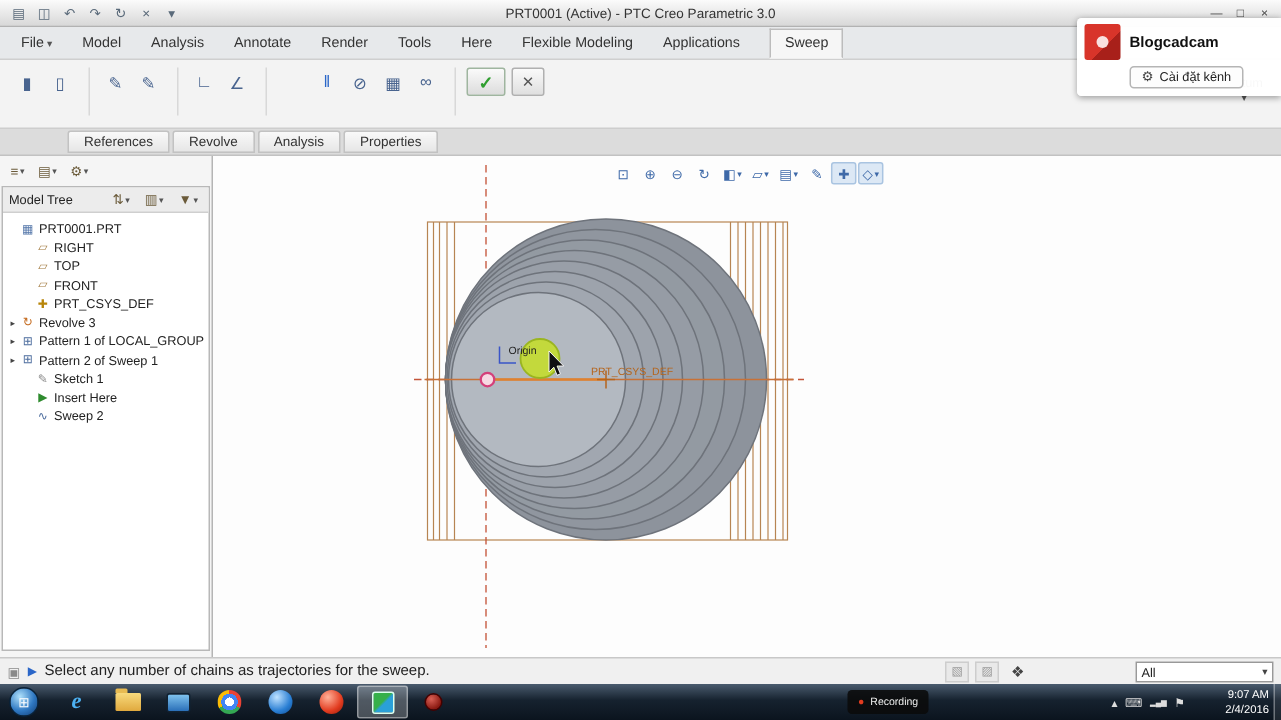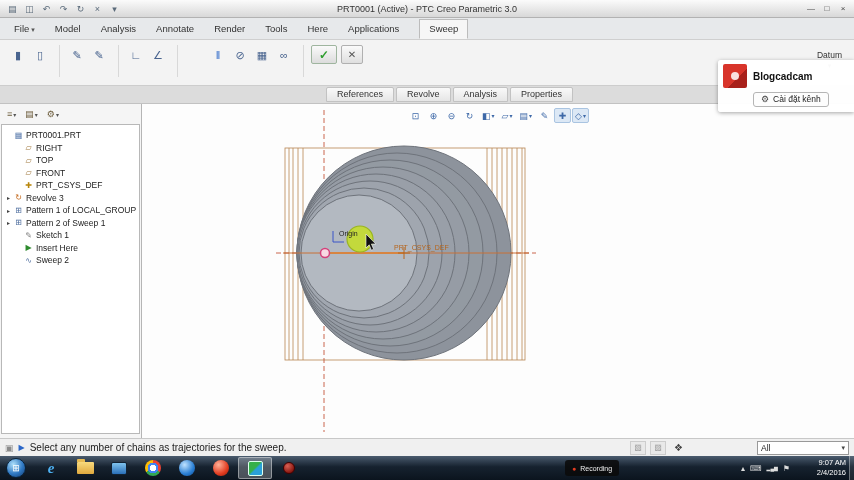--- a/index.html
+++ b/index.html
@@ -24,21 +24,21 @@
   
   .ribbon-body { height:46px; background:#f3f3f3; border-bottom:1px solid #cdcdcd; display:flex; align-items:flex-start; padding:5px 8px; position:relative; }
   .rbtn { width:20px; height:20px; display:flex; align-items:center; justify-content:center; font-size:11px; color:#49648f; border:1px solid transparent; border-radius:2px; margin-right:2px; }
   .rsep { width:1px; height:32px; background:#d8d8d8; margin:0 7px; align-self:flex-start; }
   .confirm { width:26px; height:19px; background:linear-gradient(#fafafa,#dcdcdc); border:1px solid #9fb59f; border-radius:2px; display:flex; align-items:center; justify-content:center; color:#2f9e2f; font-weight:bold; font-size:12px; margin-right:4px; }
   .cancel  { width:22px; height:19px; background:linear-gradient(#fafafa,#dfdfdf); border:1px solid #b0b0b0; border-radius:2px; display:flex; align-items:center; justify-content:center; color:#555; font-size:10px; }
   .datum-group { position:absolute; right:12px; top:10px; display:flex; flex-direction:column; align-items:center; color:#333; font-size:8.5px; line-height:1.3; }
   .datum-group .dd { font-size:7px; color:#555; }
 
   
-  .subtabs { height:18px; background:#dcdcdc; border-bottom:1px solid #c2c2c2; display:flex; align-items:center; padding-left:45px; gap:2px;justify-content:center; }
+  .subtabs { height:18px; background:#dcdcdc; border-bottom:1px solid #c2c2c2; display:flex; align-items:center; padding-left:45px; gap:2px; }
   .stab { padding:1px 10px 2px; font-size:9px; background:linear-gradient(#f9f9f9,#e6e6e6); border:1px solid #c2c2c2; border-radius:2px 2px 0 0; color:#333; }
 
   
   .main { display:flex; height:334px; background:#fdfdfd; }
 
   
   .tree-panel { width:142px; border-right:1px solid #b5b5b5; background:#f5f5f5; display:flex; flex-direction:column; }
   .tree-hdr1 { height:20px; display:flex; align-items:center; gap:3px; padding:0 4px; }
   .hbtn { display:flex; align-items:center; font-size:9px; color:#6b5b3a; gap:1px; padding:1px 2px; border:1px solid transparent; }
   .hbtn .dd { font-size:6px; color:#555; }
@@ -90,21 +90,21 @@
   .recdot { width:12px; height:12px; border-radius:50%; background:radial-gradient(circle at 35% 30%, #d96055, #8b1a12 70%); border:1px solid #400; }
   .band-badge { position:absolute; left:565px; top:4px; height:16px; background:rgba(10,10,10,.88); border-radius:3px; display:flex; align-items:center; gap:4px; padding:0 7px; }
   .band-badge .bd { color:#e23c20; font-size:7px; }
   .band-badge .bt { color:#eee; font-size:7px; }
   .tray { position:absolute; right:64px; top:0; height:24px; display:flex; align-items:center; gap:5px; color:#e8e8e8; }
   .tray .tico { font-size:8px; color:#ddd; }
   .clock { position:absolute; right:8px; top:2px; text-align:right; color:#fff; font-size:7.5px; line-height:1.35; }
   .showdesk { position:absolute; right:0; top:0; width:5px; height:24px; border-left:1px solid rgba(255,255,255,.35); background:rgba(255,255,255,.08); }
 
   
-  .channel-overlay { position:absolute; top:12px; right:0; width:136px; background:rgba(255,255,255,.97); border-radius:3px 0 0 3px; box-shadow:0 1px 4px rgba(0,0,0,.35); padding:4px 5px 5px 5px; z-index:50;margin-top:48px; }
+  .channel-overlay { position:absolute; top:12px; right:0; width:136px; background:rgba(255,255,255,.97); border-radius:3px 0 0 3px; box-shadow:0 1px 4px rgba(0,0,0,.35); padding:4px 5px 5px 5px; z-index:50; }
   .ch-row1 { display:flex; align-items:center; gap:6px; }
   .avatar { width:24px; height:24px; border-radius:2px; background:linear-gradient(135deg,#d8342a 0 60%, #a8201a 60% 100%); position:relative; flex:0 0 auto; }
   .avatar:after { content:""; position:absolute; left:8px; top:8px; width:8px; height:8px; background:#fff; border-radius:50%; opacity:.85; }
   .ch-name { font-size:10px; font-weight:bold; color:#111; }
   .ch-btn { margin:4px 0 0 30px; display:inline-flex; align-items:center; gap:4px; border:1px solid #b5b5b5; border-radius:3px; background:#fdfdfd; padding:1px 7px 2px; font-size:8.5px; color:#222; }
   .ch-btn .gear { font-size:9px; color:#444; }
 </style>
 </head>
 <body>
 
@@ -127,20 +127,21 @@
 </div>
 
 <div class="ribbon-tabs">
   <span class="rtab"><span>File</span><span class="dd">▾</span></span>
   <span class="rtab">Model</span>
   <span class="rtab">Analysis</span>
   <span class="rtab">Annotate</span>
   <span class="rtab">Render</span>
   <span class="rtab">Tools</span>
   <span class="rtab">Here</span>
+  <span class="rtab">Flexible Modeling</span>
   <span class="rtab">Applications</span>
   <span class="tabgap"></span>
   <span class="rtab active">Sweep</span>
 </div>
 
 <div class="ribbon-body">
   <span class="rbtn">▮</span>
   <span class="rbtn">▯</span>
   <span class="rsep"></span>
   <span class="rbtn">✎</span>
@@ -181,20 +182,35 @@
       <span class="hbtn">
           <span>▤</span>
           <span class="dd">▾</span>
         </span>
       <span class="hbtn">
           <span>⚙</span>
           <span class="dd">▾</span>
         </span>
     </div>
     <div class="tree-box">
+      <div class="tree-hdr2">
+        <span class="tree-title">Model Tree</span>
+        <span class="hbtn">
+            <span>⇅</span>
+            <span class="dd">▾</span>
+          </span>
+        <span class="hbtn">
+            <span>▥</span>
+            <span class="dd">▾</span>
+          </span>
+        <span class="hbtn">
+            <span>▼</span>
+            <span class="dd">▾</span>
+          </span>
+      </div>
       <div class="tree-items">
         <div class="trow">
             <span class="noarrow"></span>
             <span class="ticon ic-part">▦</span>
             <span>PRT0001.PRT</span>
           </div>
         <div class="trow child">
             <span class="noarrow"></span>
             <span class="ticon ic-plane">▱</span>
             <span>RIGHT</span>

